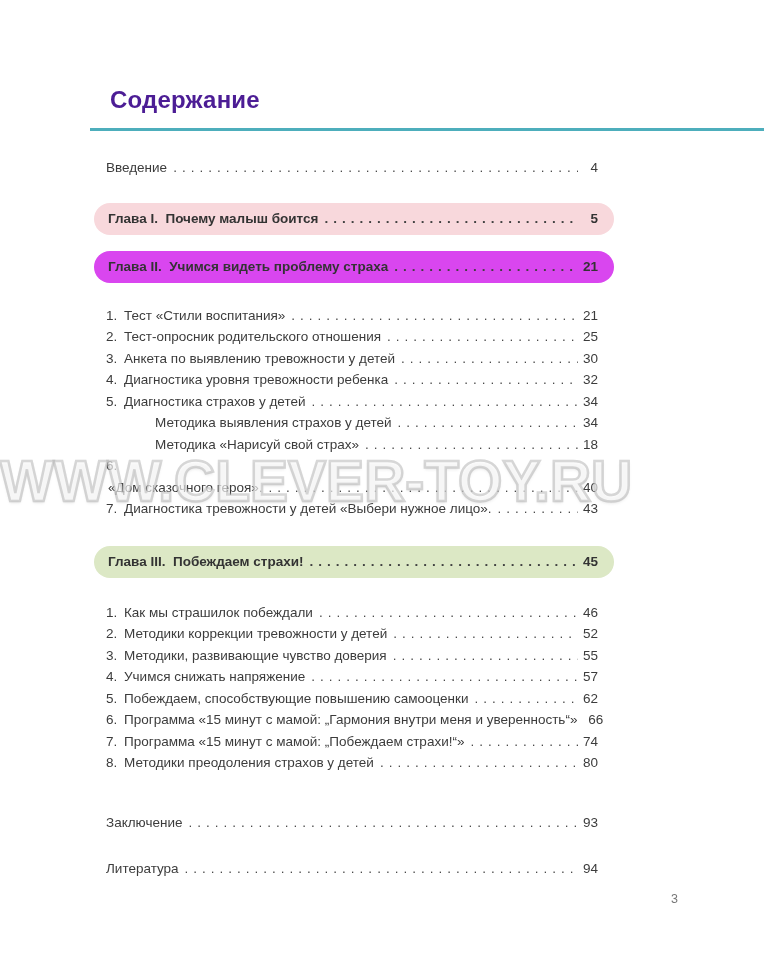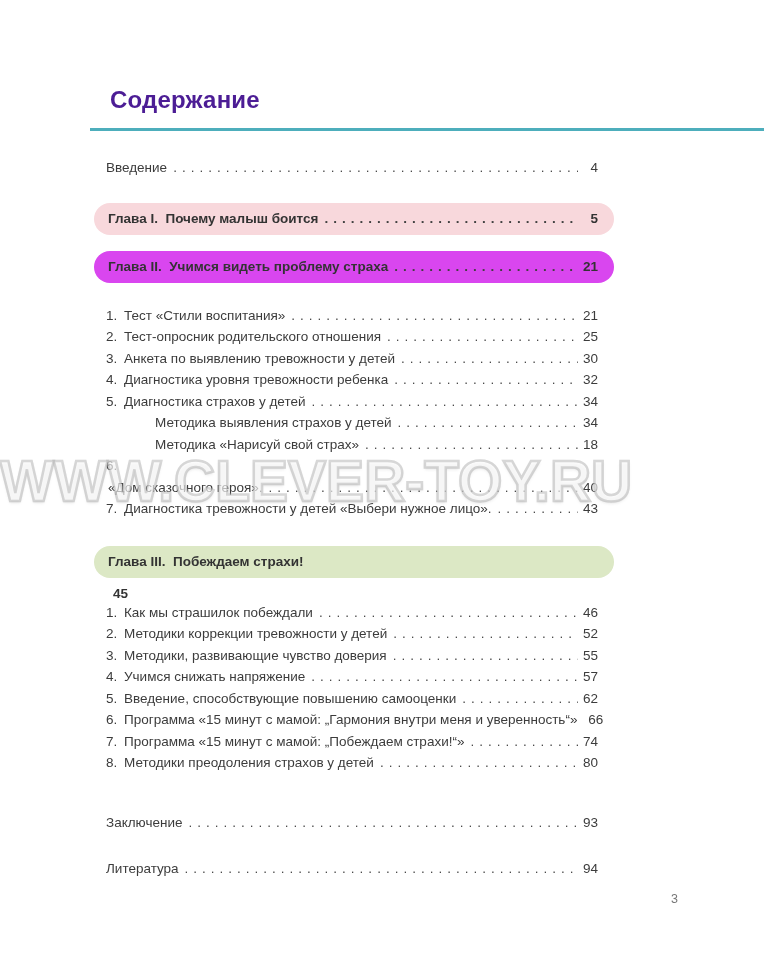--- a/index.html
+++ b/index.html
@@ -22,21 +22,21 @@
   }
   .pnum { flex:0 0 auto; min-width:18px; text-align:right; padding-left:2px; }
   .bar {
     height:32px; line-height:32px; border-radius:16px;
     margin-left:-12px; margin-right:-16px; padding:0 16px 0 14px;
     font-weight:bold; color:#333333;
   }
   .bar .dots { color:#3f3f3f; }
   .pink     { background:#F8D8DC; margin-top:24px; }
   .lavender { background:#d946ef; margin-top:16px; }
-  .green    { background:#DCE8C5; margin-top:26px;flex-direction:column; }
+  .green    { background:#DCE8C5; margin-top:26px; }
   .list1 { margin-top:22px; }
   .list2 { margin-top:24px; }
   .sub  { padding-left:49px; }
   .cont { padding-left:2px; }
   .conclusion { margin-top:38px; }
   .literature { margin-top:25px; }
   .folio { position:absolute; right:86px; bottom:54px; font-size:12.5px; color:#777777; }
   .watermark {
     position:absolute; left:0; right:0; top:448px; z-index:5;
     text-align:left; font-size:57px; font-weight:800; letter-spacing:0px;
@@ -159,21 +159,21 @@
         <span class="pnum">55</span>
       </div>
       <div class="row">
         <span class="num">4.</span>
         <span class="label">Учимся снижать напряжение</span>
         <span class="dots">......................................................................................................................................................</span>
         <span class="pnum">57</span>
       </div>
       <div class="row">
         <span class="num">5.</span>
-        <span class="label">Введение, способствующие повышению самооценки</span>
+        <span class="label">Побеждаем, способствующие повышению самооценки</span>
         <span class="dots">......................................................................................................................................................</span>
         <span class="pnum">62</span>
       </div>
       <div class="row">
         <span class="num">6.</span>
         <span class="label">Программа «15 минут с мамой: „Гармония внутри меня и уверенность“»</span>
         <span class="dots">......................................................................................................................................................</span>
         <span class="pnum">66</span>
       </div>
       <div class="row">

